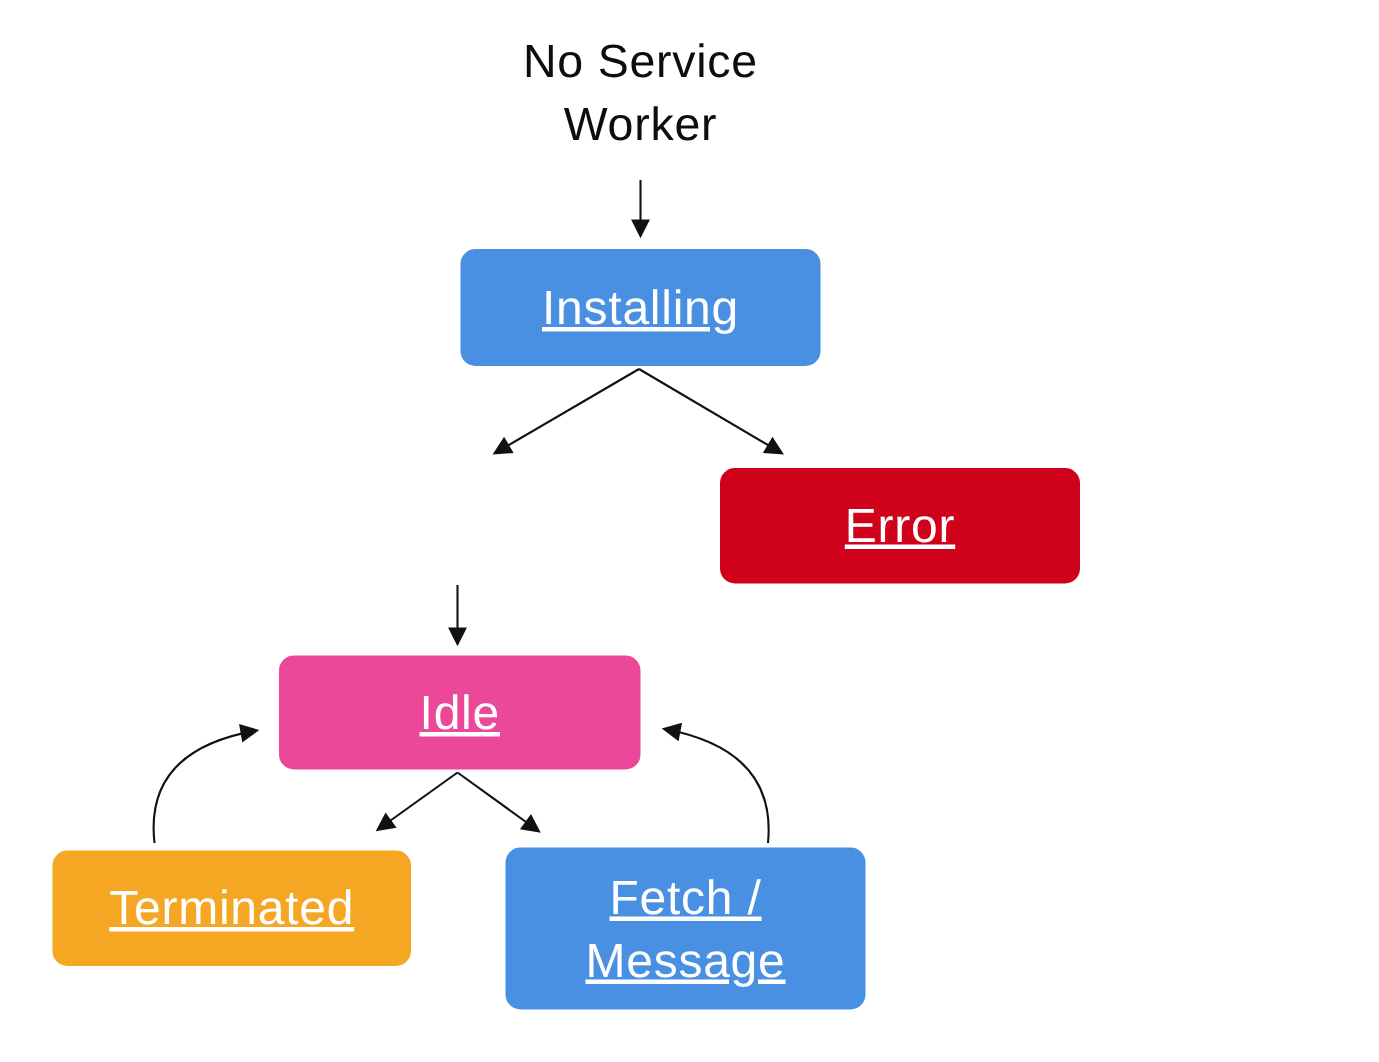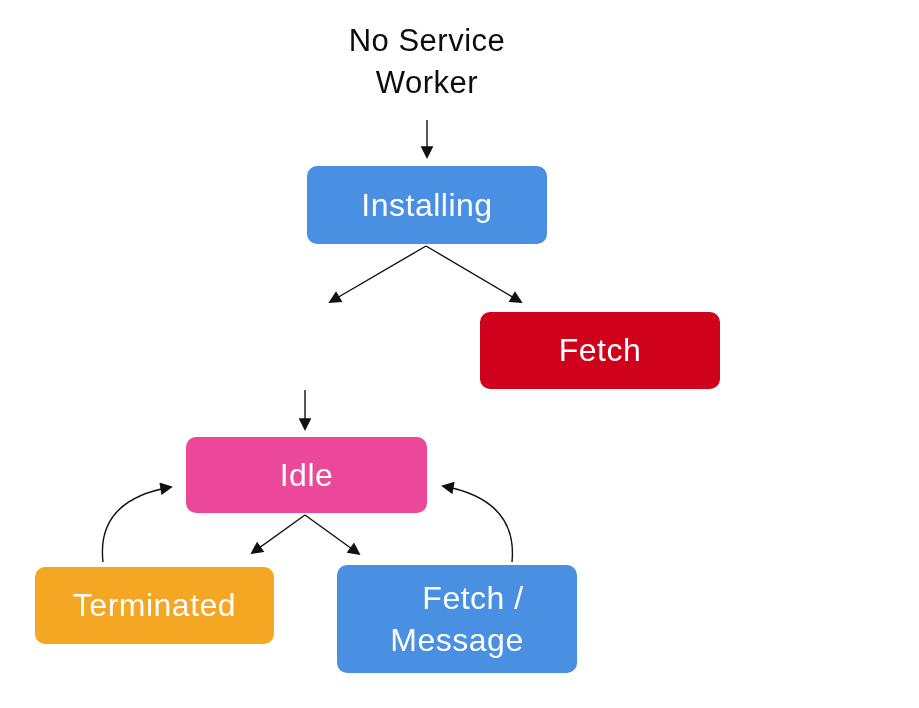--- a/index.html
+++ b/index.html
@@ -25,24 +25,25 @@
   }
   .node {
     position: absolute;
     border-radius: 10px;
     display: flex;
     align-items: center;
     justify-content: center;
     color: #ffffff;
     font-size: 32px;
     font-weight: 300;
-    text-align: right;
+    text-align: center;
     white-space: pre-line;
     line-height: 1.32;
     letter-spacing: 0.5px;
+    text-decoration: underline;
   }
   .node-installing   { left: 307px; top: 166px; width: 240px; height: 78px; }
   .node-activated    { left: 186px; top: 312px; width: 240px; height: 77px; }
   .node-error        { left: 480px; top: 312px; width: 240px; height: 77px; }
   .node-idle         { left: 186px; top: 437px; width: 241px; height: 76px; }
   .node-terminated   { left: 35px;  top: 567px; width: 239px; height: 77px; }
   .node-fetch        { left: 337px; top: 565px; width: 240px; height: 108px; }
   .diagram-title {
     position: absolute;
     left: 277px;
@@ -79,21 +80,21 @@
       <path d="M305,515 L252,553" marker-end="url(#arrow)"></path>
       <path d="M305,515 L359,554" marker-end="url(#arrow)"></path>
       <path d="M103,562 Q96,500 171,487" marker-end="url(#arrow)"></path>
       <path d="M512,562 Q518,500 443,486" marker-end="url(#arrow)"></path>
     </g>
   </svg>
 
   <div class="node node-installing" style="background: rgb(74, 144, 226);">Installing</div>
 
 
-  <div class="node node-error" style="background: rgb(208, 2, 27);">Fetch</div>
+  <div class="node node-error" style="background: rgb(208, 2, 27);">Error</div>
 
   <div class="node node-idle" style="background: #ec4899;">Idle</div>
 
   <div class="node node-terminated" style="background: rgb(245, 166, 35);">Terminated</div>
 
   <div class="node node-fetch" style="background: rgb(74, 144, 226);">Fetch /
 Message</div>
 
 </div>
 

